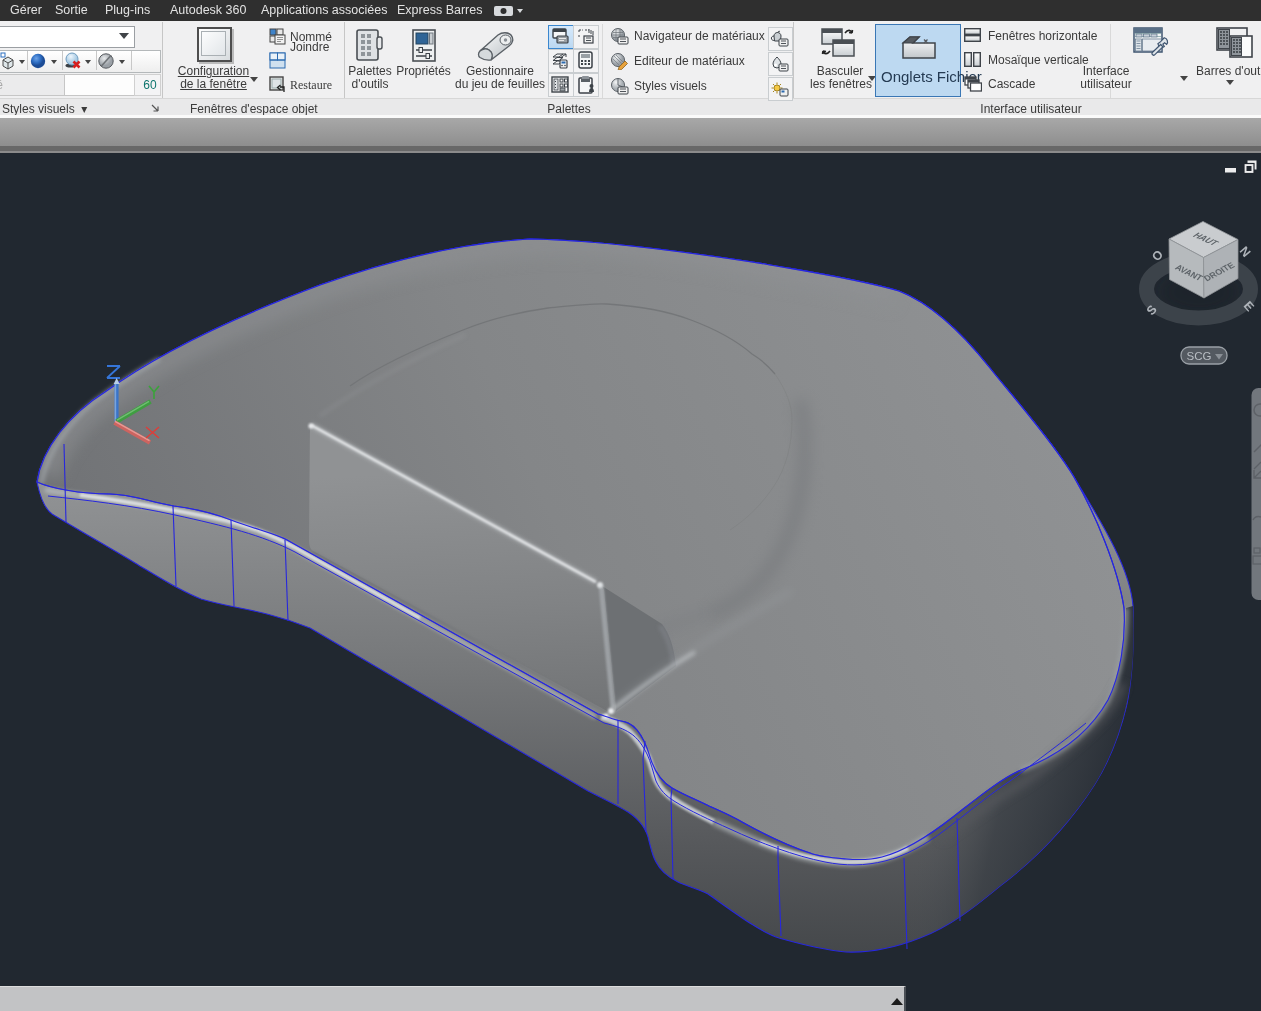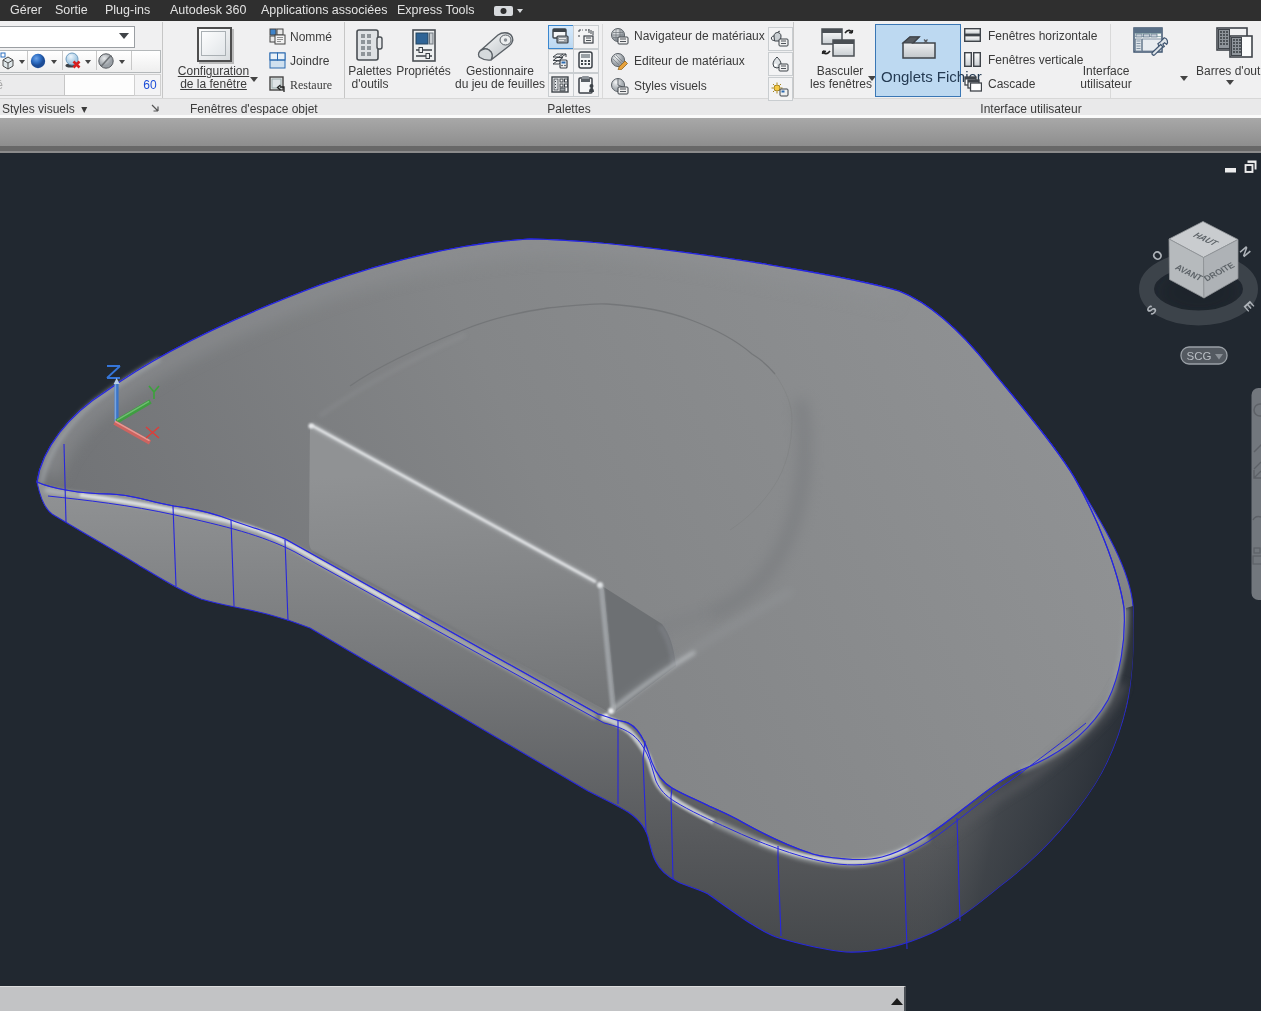--- a/index.html
+++ b/index.html
@@ -27,21 +27,21 @@
   #uparrow{position:absolute;left:891px;top:11px;width:0;height:0;border-left:6px solid transparent;border-right:6px solid transparent;border-bottom:7px solid #1c1c1c;}
 </style>
 </head>
 <body>
 <div id="menubar" class="abs">
   <span style="left:10px">Gérer</span>
   <span style="left:55px">Sortie</span>
   <span style="left:105px">Plug-ins</span>
   <span style="left:170px">Autodesk 360</span>
   <span style="left:261px">Applications associées</span>
-  <span style="left:397px">Express Tools</span>
+  <span style="left:397px">Express Barres</span>
   <svg class="abs" style="left:494px;top:4px" width="30" height="14" viewBox="0 0 30 14">
     <rect x="0" y="2" width="19" height="10" rx="2" fill="#d7dadd"></rect>
     <circle cx="9.5" cy="7" r="3" fill="#2f2f2f"></circle>
     <path d="M23 5 l3 4 3-4 z" fill="#d7dadd"></path>
   </svg>
 </div>
 
 <div id="ribbon" class="abs">
 
   <div class="sep" style="left:162px"></div>
@@ -106,21 +106,21 @@
           <stop offset="100%" stop-color="#9aa0a6"></stop>
         </radialGradient>
       </defs>
     <circle cx="8" cy="9" r="7.2" fill="url(#gsg)" stroke="#55595e"></circle>
     <path d="M3.2 14.2 L13.2 3.2" stroke="#6e7276" stroke-width="1.6"></path>
     <path d="M21 8 l3 4 3-4 z" fill="#444"></path>
   </svg>
 
   <div class="abs" style="left:-8px;top:53px;width:72px;height:20px;background:#ebebec;border:1px solid #c6c6c6;color:#a9a9a9;font-size:12px;line-height:20px;">&nbsp;é</div>
   <div class="abs" style="left:64px;top:53px;width:70px;height:20px;background:#fdfdfd;border:1px solid #c6c6c6;"></div>
-  <div class="abs" style="left:134px;top:53px;width:25px;height:20px;background:#f4f4f5;border:1px solid #d0d0d0;color:#1d4ed8;font-size:12px;line-height:20px;text-align:right;">60&nbsp;</div>
+  <div class="abs" style="left:134px;top:53px;width:25px;height:20px;background:#f4f4f5;border:1px solid #d0d0d0;color:#0f766e;font-size:12px;line-height:20px;text-align:right;">60&nbsp;</div>
 
   <div class="abs" style="left:197px;top:6px;width:31px;height:31px;background:linear-gradient(135deg,#ffffff,#d8dcdf);border:2px solid #4e4e4e;box-shadow:2px 2px 0 #bbb;"></div>
   <div class="abs" style="left:201px;top:10px;width:23px;height:23px;border:1px solid #aab0b4;background:linear-gradient(135deg,#fcfdfd,#e2e6e9);"></div>
   <div class="txt ctr" style="left:170px;top:44px;width:87px;text-decoration:underline;">Configuration<br>de la fenêtre</div>
   <div class="abs" style="left:250px;top:56px;width:0;height:0;border-left:4px solid transparent;border-right:4px solid transparent;border-top:5px solid #444;"></div>
 
   <svg class="abs" style="left:269px;top:7px" width="17" height="17" viewBox="0 0 17 17">
     <rect x="1" y="1" width="6" height="6" fill="#3f83c9" stroke="#444"></rect>
     <rect x="8" y="1" width="6" height="6" fill="#e8e8e8" stroke="#444"></rect>
     <rect x="1" y="8" width="6" height="6" fill="#e8e8e8" stroke="#444"></rect>
@@ -128,21 +128,21 @@
     <path d="M8 9.5 h6 M8 11.5 h6 M8 13.5 h4" stroke="#777" stroke-width="0.8"></path>
   </svg>
   <div class="txt" style="left:290px;top:10px;">Nommé</div>
 
   <svg class="abs" style="left:269px;top:31px" width="17" height="17" viewBox="0 0 17 17">
     <rect x="1" y="1" width="15" height="15" fill="#cfe0ef" stroke="#2a6ab0"></rect>
     <rect x="1" y="1" width="7.5" height="7" fill="#e9f1f8" stroke="#2a6ab0"></rect>
     <rect x="8.5" y="1" width="7.5" height="7" fill="#e9f1f8" stroke="#2a6ab0"></rect>
     <path d="M1 8 h15" stroke="#2a6ab0"></path>
   </svg>
-  <div class="txt" style="left:290px;top:34px;">Joindre</div>
+  <div class="txt" style="left:290px;top:20px;">Joindre</div>
 
   <svg class="abs" style="left:269px;top:55px" width="17" height="17" viewBox="0 0 17 17">
     <rect x="1" y="1" width="13" height="13" fill="#ececec" stroke="#444" stroke-width="1.4"></rect>
     <rect x="3" y="3" width="9" height="9" fill="#dfe3e6" stroke="#9aa"></rect>
     <path d="M15 16 v-5 l-4 0 M11.5 9 l-3 2.5 3 2.5" stroke="#222" fill="none" stroke-width="1.3"></path>
   </svg>
   <div class="txt" style="left:290px;top:58px;font-family:Liberation Serif, serif;">Restaure</div>
 
   <svg class="abs" style="left:355px;top:8px" width="30" height="33" viewBox="0 0 30 33">
     <rect x="2" y="1" width="21" height="30" rx="2" fill="#dfe2e5" stroke="#4a4f54" stroke-width="1.6"></rect>
@@ -340,21 +340,21 @@
   <svg class="abs" style="left:964px;top:7px" width="17" height="14" viewBox="0 0 17 14">
     <rect x="0.7" y="0.7" width="15.6" height="5.6" fill="url(#wg)" stroke="#3f444a" stroke-width="1.4"></rect>
     <rect x="0.7" y="7.7" width="15.6" height="5.6" fill="url(#wg)" stroke="#3f444a" stroke-width="1.4"></rect>
   </svg>
   <div class="txt" style="left:988px;top:9px;">Fenêtres horizontale</div>
 
   <svg class="abs" style="left:964px;top:31px" width="17" height="15" viewBox="0 0 17 15">
     <rect x="0.7" y="0.7" width="6.6" height="13.6" fill="url(#wg)" stroke="#3f444a" stroke-width="1.4"></rect>
     <rect x="9.7" y="0.7" width="6.6" height="13.6" fill="url(#wg)" stroke="#3f444a" stroke-width="1.4"></rect>
   </svg>
-  <div class="txt" style="left:988px;top:33px;">Fenêtres verticale</div>
+  <div class="txt" style="left:988px;top:33px;">Mosaïque verticale</div>
 
   <svg class="abs" style="left:964px;top:55px" width="18" height="16" viewBox="0 0 18 16">
     <rect x="1" y="1" width="11" height="8" fill="#fff" stroke="#3f444a" stroke-width="1.3"></rect>
     <rect x="1" y="1" width="11" height="2.5" fill="#3f444a"></rect>
     <rect x="4" y="4" width="11" height="8" fill="#fff" stroke="#3f444a" stroke-width="1.3"></rect>
     <rect x="4" y="4" width="11" height="2.5" fill="#3f444a"></rect>
     <rect x="6.5" y="7" width="11" height="8" fill="#fff" stroke="#3f444a" stroke-width="1.3"></rect>
   </svg>
   <div class="txt" style="left:988px;top:57px;">Cascade</div>
 

